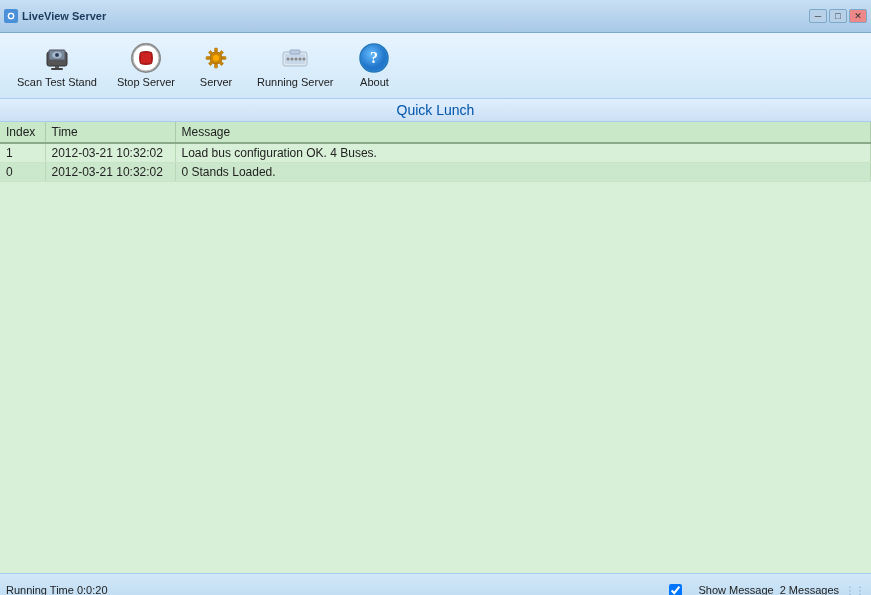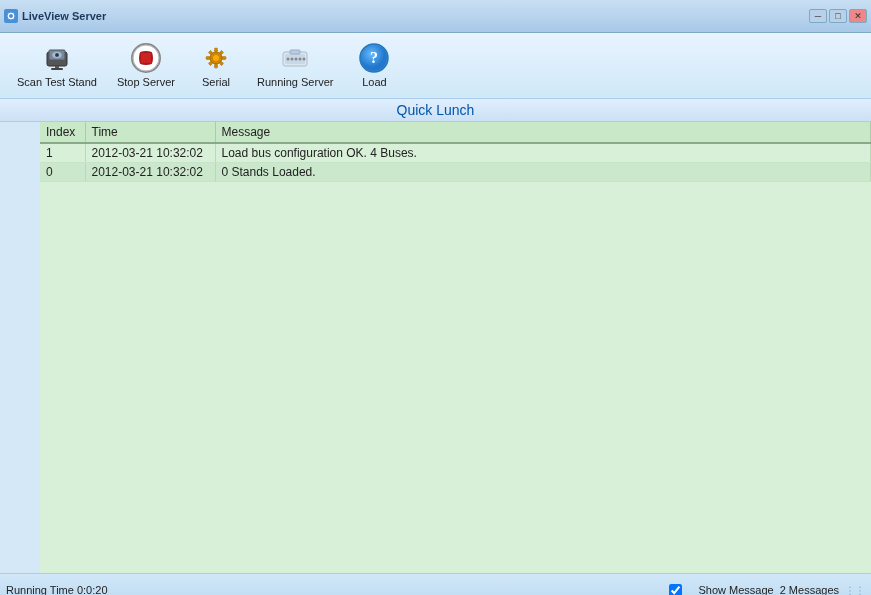--- a/index.html
+++ b/index.html
@@ -108,21 +108,20 @@
       font-size: 14px;
       cursor: pointer;
       text-decoration: none;
     }
 
     
     .table-container {
       background: #d8f0d8;
       flex: 1;
       overflow: auto;
-      margin-left: 40px;
     }
     .data-table {
       width: 100%;
       border-collapse: collapse;
     }
     .data-table th {
       background: #c8e8c8;
       border-right: 1px solid #aaccaa;
       border-bottom: 2px solid #88aa88;
       padding: 3px 6px;
@@ -251,21 +250,21 @@
             <rect x="14.5" y="22" width="3" height="4" rx="1"></rect>
             <rect x="6" y="14.5" width="4" height="3" rx="1"></rect>
             <rect x="22" y="14.5" width="4" height="3" rx="1"></rect>
             <rect x="9" y="9" width="3" height="3" rx="0.5" transform="rotate(45 10.5 10.5)"></rect>
             <rect x="20" y="9" width="3" height="3" rx="0.5" transform="rotate(45 21.5 10.5)"></rect>
             <rect x="9" y="20" width="3" height="3" rx="0.5" transform="rotate(45 10.5 21.5)"></rect>
             <rect x="20" y="20" width="3" height="3" rx="0.5" transform="rotate(45 21.5 21.5)"></rect>
           </g>
         </svg>
       </div>
-      <span class="toolbar-btn-label">Serial</span>
+      <span class="toolbar-btn-label">Server</span>
     </div>
 
     <div class="toolbar-btn">
       <div class="toolbar-btn-icon">
         <svg width="32" height="32" viewBox="0 0 32 32">
           <rect x="4" y="10" width="24" height="14" rx="2" fill="#dde8ee" stroke="#aabbcc" stroke-width="1"></rect>
           <rect x="6" y="12" width="20" height="10" rx="1" fill="#c8d8e8"></rect>
 
           <circle cx="9" cy="17" r="1.5" fill="#888"></circle>
           <circle cx="13" cy="17" r="1.5" fill="#888"></circle>
@@ -286,21 +285,21 @@
           <circle cx="16" cy="16" r="13" fill="url(#grad1)"></circle>
           <defs>
             <radialGradient id="grad1" cx="40%" cy="35%">
               <stop offset="0%" stop-color="#66bbff"></stop>
               <stop offset="100%" stop-color="#2277cc"></stop>
             </radialGradient>
           </defs>
           <text x="16" y="21" text-anchor="middle" font-size="16" font-weight="bold" fill="white" font-family="serif">?</text>
         </svg>
       </div>
-      <span class="toolbar-btn-label">Load</span>
+      <span class="toolbar-btn-label">About</span>
     </div>
   </div>
 
   <div class="quick-lunch-bar">
     <a class="quick-lunch-link">Quick Lunch</a>
   </div>
 
   <div class="table-container" style="flex:1; overflow:auto;">
     <table class="data-table">
       <thead>

